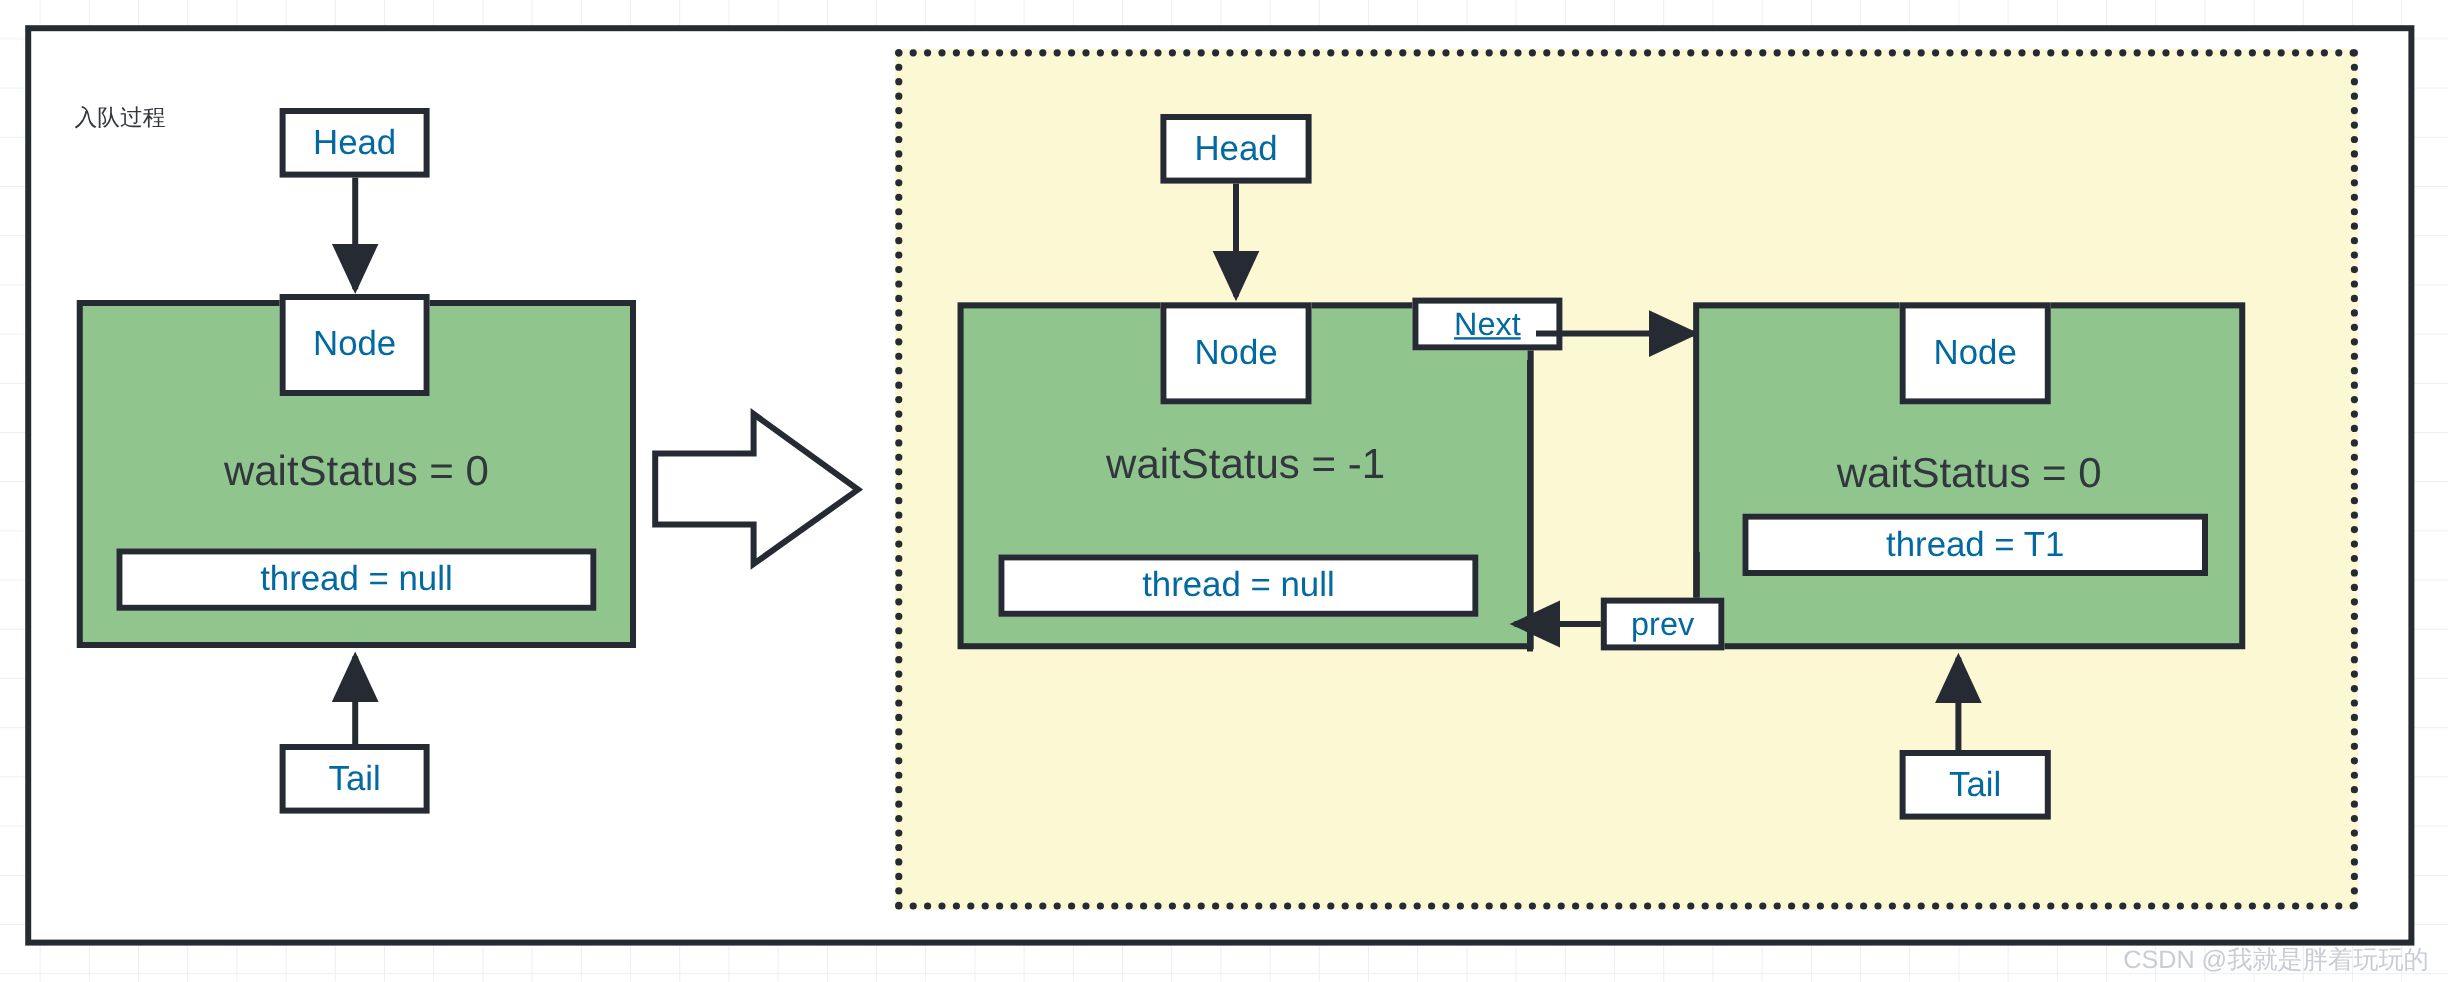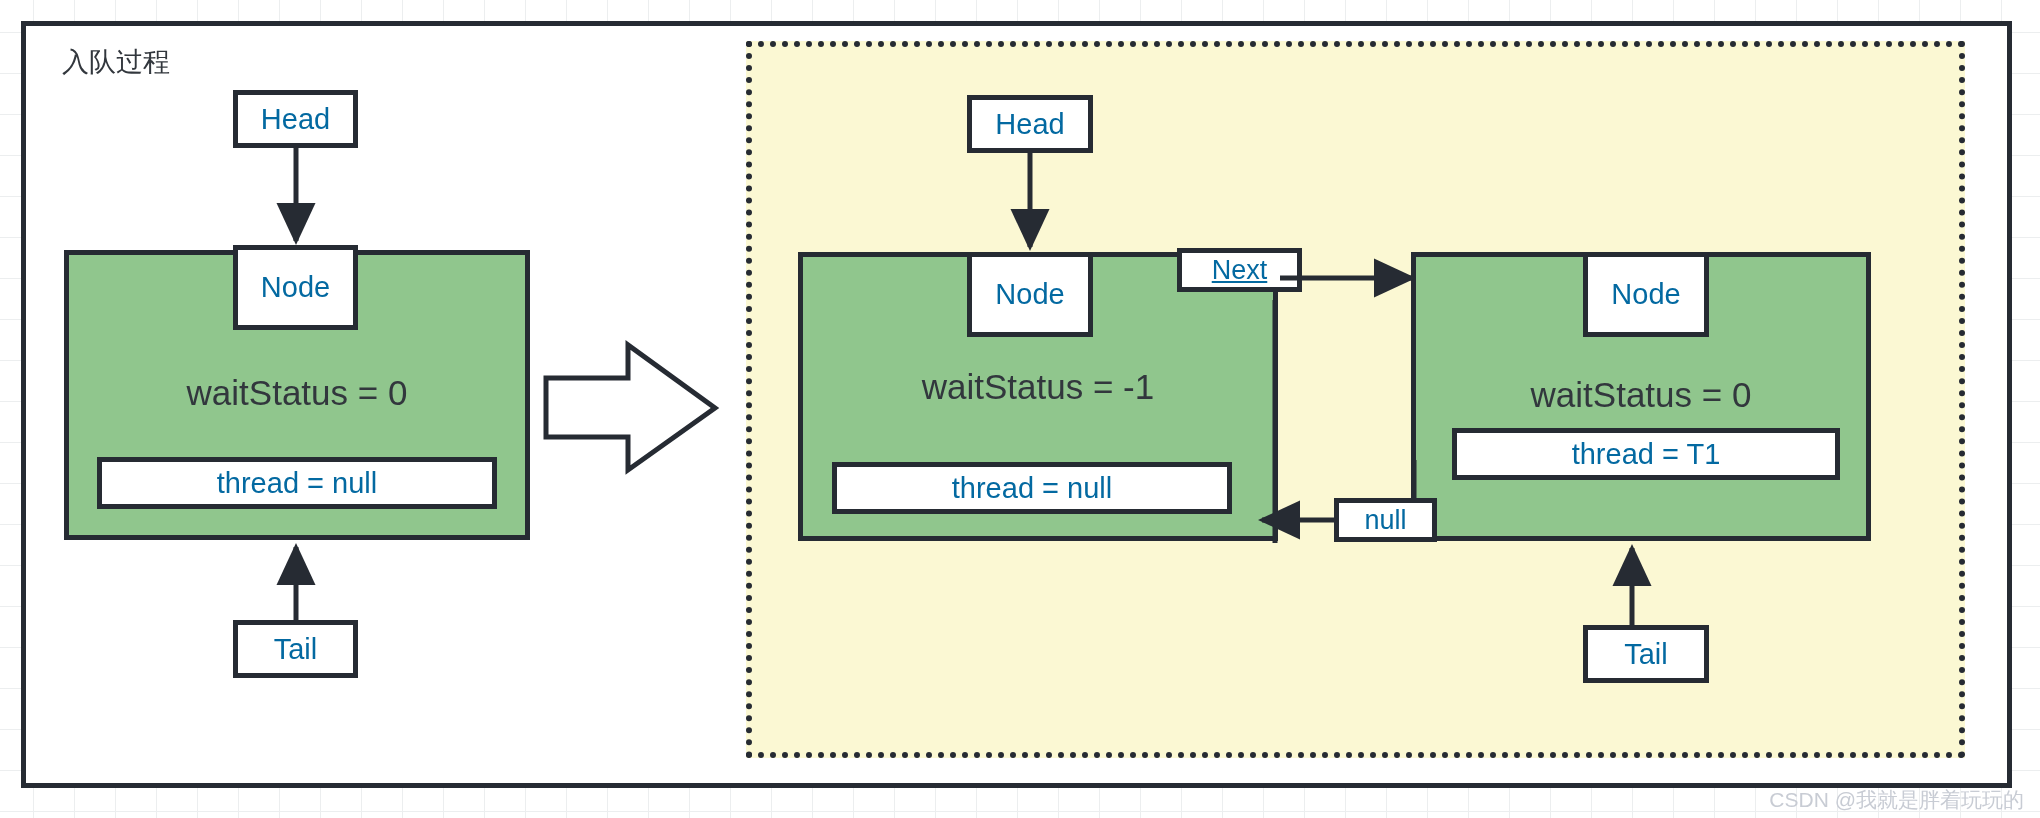--- a/index.html
+++ b/index.html
@@ -39,21 +39,21 @@
   }
   .green-box{
     position:absolute;box-sizing:border-box;
     background:#90c68d;border:5px solid #262b33;
   }
   .lbl{
     position:absolute;color:#32373d;white-space:nowrap;
     display:flex;align-items:center;justify-content:center;
   }
   
-  .t-title{font-size:27px;}
+  .t-title{font-size:19px;margin-top:36px;}
   .t-node{font-size:29px;}
   .t-status{font-size:35px;}
   .t-thread{font-size:29px;}
   .t-small{font-size:27px;}
   .t-arrowlabel{font-size:29px;}
   
   #wires{position:absolute;left:0;top:0;width:2040px;height:818px;pointer-events:none;}
   
   .watermark{
     position:absolute;right:16px;bottom:4px;
@@ -100,21 +100,21 @@
   <div class="lbl t-status" style="left:1411px;top:377px;width:460px;height:36px;">waitStatus = 0</div>
 
   <div class="box t-thread" style="left:1452px;top:428px;width:388px;height:52px;">thread = T1</div>
 
   <div class="box t-node" style="left:1583px;top:252px;width:126px;height:85px;">Node</div>
 
   <div class="box t-node" style="left:1583px;top:625px;width:126px;height:58px;">Tail</div>
 
   <div class="box t-small" style="left:1177px;top:248px;width:125px;height:44px;text-decoration:underline;">Next</div>
 
-  <div class="box t-small" style="left:1334px;top:498px;width:103px;height:44px;">null</div>
+  <div class="box t-small" style="left:1334px;top:498px;width:103px;height:44px;">prev</div>
 
   <svg id="wires" viewBox="0 0 2040 818">
     <defs>
       <marker id="ah" markerWidth="9" markerHeight="9" refX="7.6" refY="4.5" orient="auto" markerUnits="strokeWidth">
         <path d="M0,0.6 L8.4,4.5 L0,8.4 z" fill="#262b33"></path>
       </marker>
     </defs>
 
     <line x1="296" y1="148" x2="296" y2="241" stroke="#262b33" stroke-width="5" marker-end="url(#ah)"></line>
 

